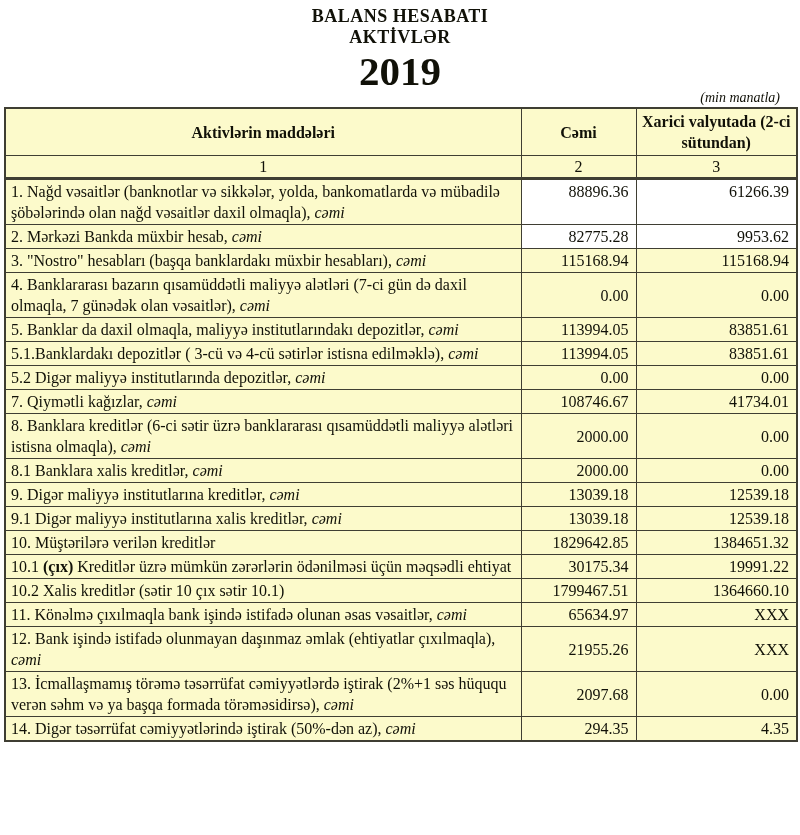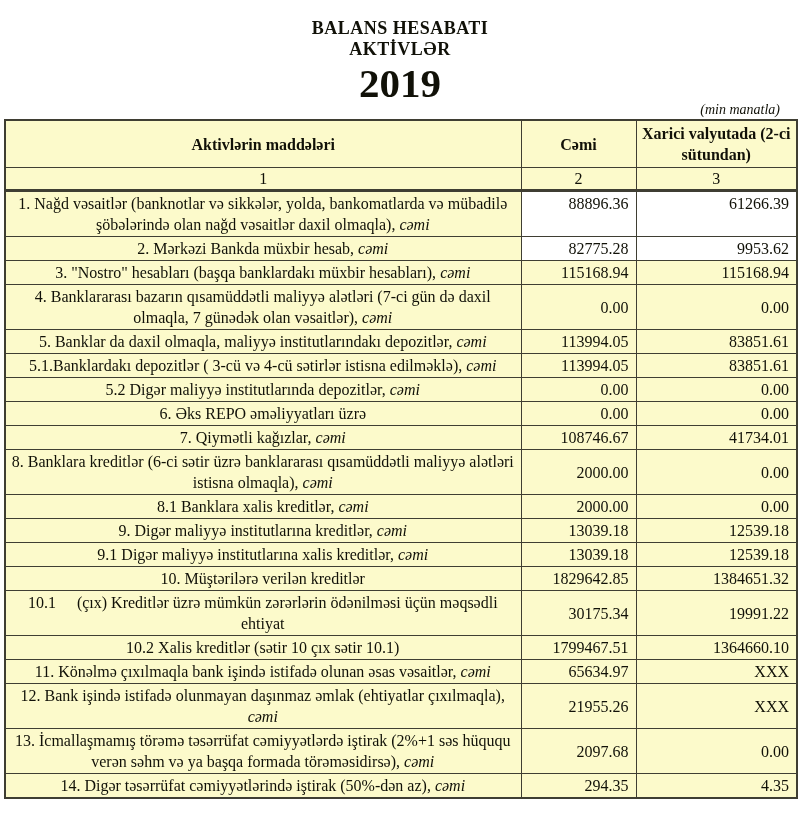--- a/index.html
+++ b/index.html
@@ -10,21 +10,21 @@
   }
   *{box-sizing:border-box;margin:0;padding:0;}
   html,body{width:800px;}
   body{
     height:835px;
     background:#ffffff;
     font-family:"Liberation Serif", serif;
     color:var(--ink);
     overflow:hidden;
   }
-  .titles{text-align:center;padding-top:18px;}
+  .titles{text-align:center;padding-top:6px;}
   .title-line{font-size:18px;font-weight:bold;letter-spacing:.5px;line-height:21px;}
   .year{font-size:41px;font-weight:bold;line-height:34px;margin-top:6px;}
   .units-note{
     text-align:right;font-style:italic;font-size:14px;
     padding-right:20px;margin-top:2px;margin-bottom:1px;line-height:16px;
   }
   table.balance{
     width:792px;margin:0 4px;
     border-collapse:collapse;table-layout:fixed;
     border:2.5px solid var(--border);
@@ -32,27 +32,27 @@
   }
   col.c1{width:516px;} col.c2{width:115px;} col.c3{width:161px;}
   th,td{
     border:1.5px solid var(--border);
     background:var(--cream);
     line-height:21px;
     vertical-align:middle;
   }
   thead th{font-weight:bold;text-align:center;padding:2px 4px;}
   tr.numbering th{font-weight:normal;padding:0 4px;border-bottom:3px solid var(--border);}
-  td.lbl{text-align:center;padding:1px 6px 1px 5px;}
+  td.lbl{text-align:left;padding:1px 6px 1px 5px;}
   td.num{text-align:right;padding:1px 7px 1px 4px;}
   td.num.top{vertical-align:top;}
   td.num.ctr{text-align:right;}
   td.white{background:var(--white);}
   td.lbl i{font-style:italic;}
-  td.lbl b{font-weight:normal;margin-left:17px;}
+  td.lbl b{font-weight:bold;}
 </style>
 </head>
 <body>
 
 <div class="titles">
   <div class="title-line">BALANS HESABATI</div>
   <div class="title-line">AKTİVLƏR</div>
   <div class="year">2019</div>
 </div>
 <div class="units-note">(min manatla)</div>
@@ -101,25 +101,20 @@
         <td class="num">113994.05</td>
         <td class="num">83851.61</td>
       </tr>
       <tr>
         <td class="lbl"><span>5.1.Banklardakı depozitlər ( 3-cü və 4-cü sətirlər istisna edilməklə), </span><i>cəmi</i></td>
         <td class="num">113994.05</td>
         <td class="num">83851.61</td>
       </tr>
       <tr>
         <td class="lbl"><span>5.2 Digər maliyyə institutlarında depozitlər, </span><i>cəmi</i></td>
-        <td class="num">0.00</td>
-        <td class="num">0.00</td>
-      </tr>
-      <tr>
-        <td class="lbl"><span>6. Əks REPO əməliyyatları üzrə</span></td>
         <td class="num">0.00</td>
         <td class="num">0.00</td>
       </tr>
       <tr>
         <td class="lbl"><span>7. Qiymətli kağızlar, </span><i>cəmi</i></td>
         <td class="num">108746.67</td>
         <td class="num">41734.01</td>
       </tr>
       <tr>
         <td class="lbl"><span>8. Banklara kreditlər (6-ci sətir üzrə banklararası qısamüddətli maliyyə alətləri istisna olmaqla), </span><i>cəmi</i></td>

